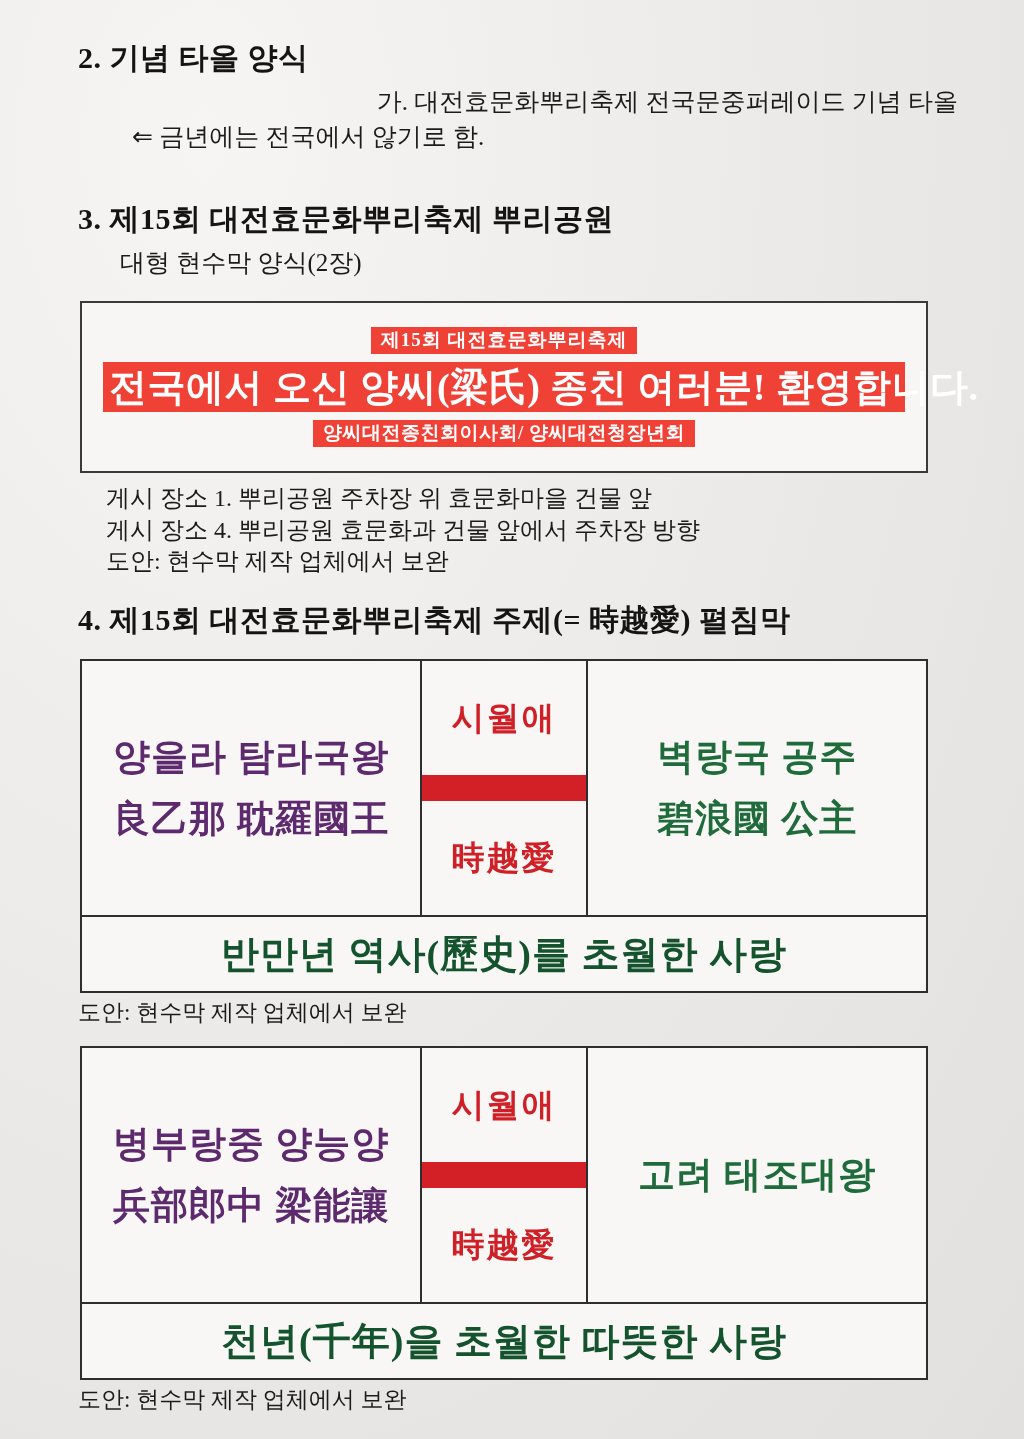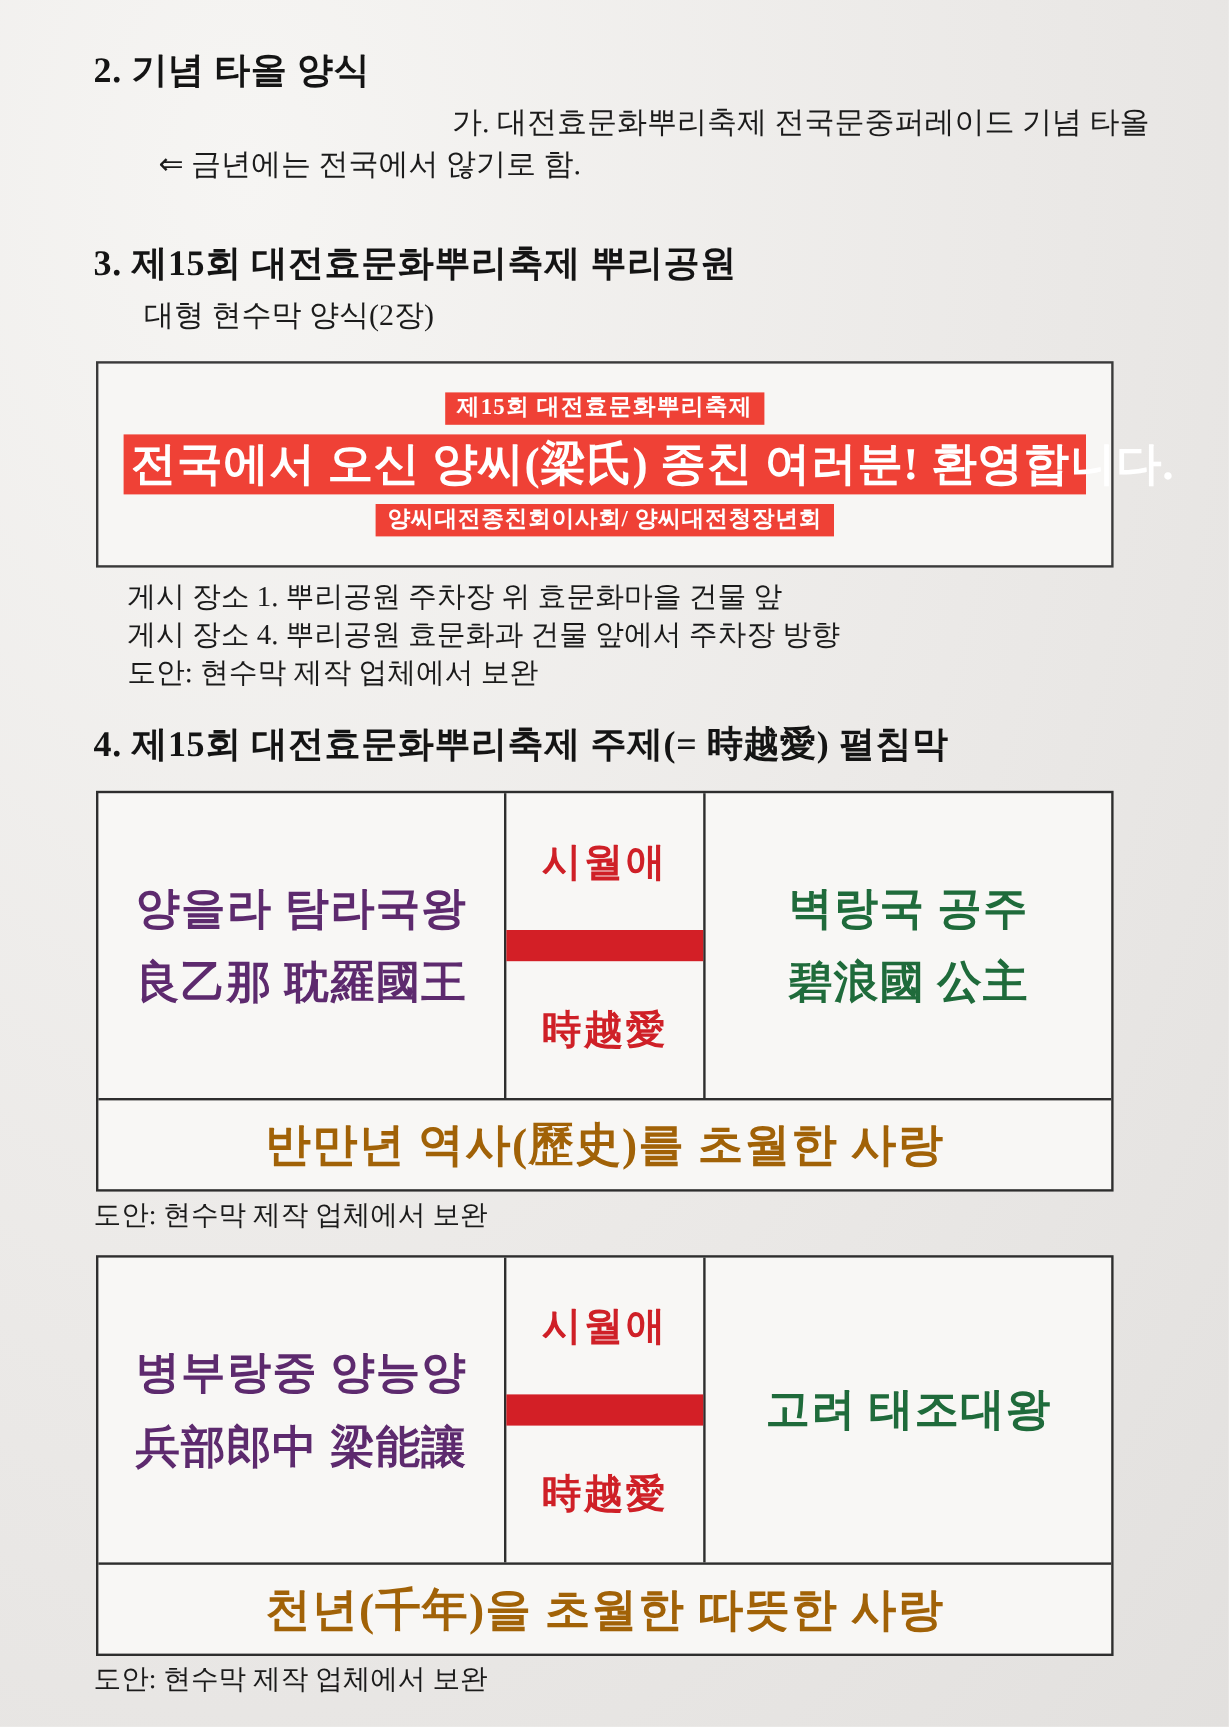--- a/index.html
+++ b/index.html
@@ -165,21 +165,21 @@
     letter-spacing: 1px;
   }
   .couplet-bottom {
     border-top: 2px solid #2e2e2e;
     height: 74px;
     display: flex;
     align-items: center;
     justify-content: center;
     font-size: 38px;
     font-weight: 700;
-    color: #a16207;
+    color: #14532d;
     white-space: pre;
     letter-spacing: 1px;
   }
   .caption {
     font-size: 23px;
     color: #1b1b1b;
     white-space: pre;
     margin: 4px 0 0 0;
   }
 </style>

